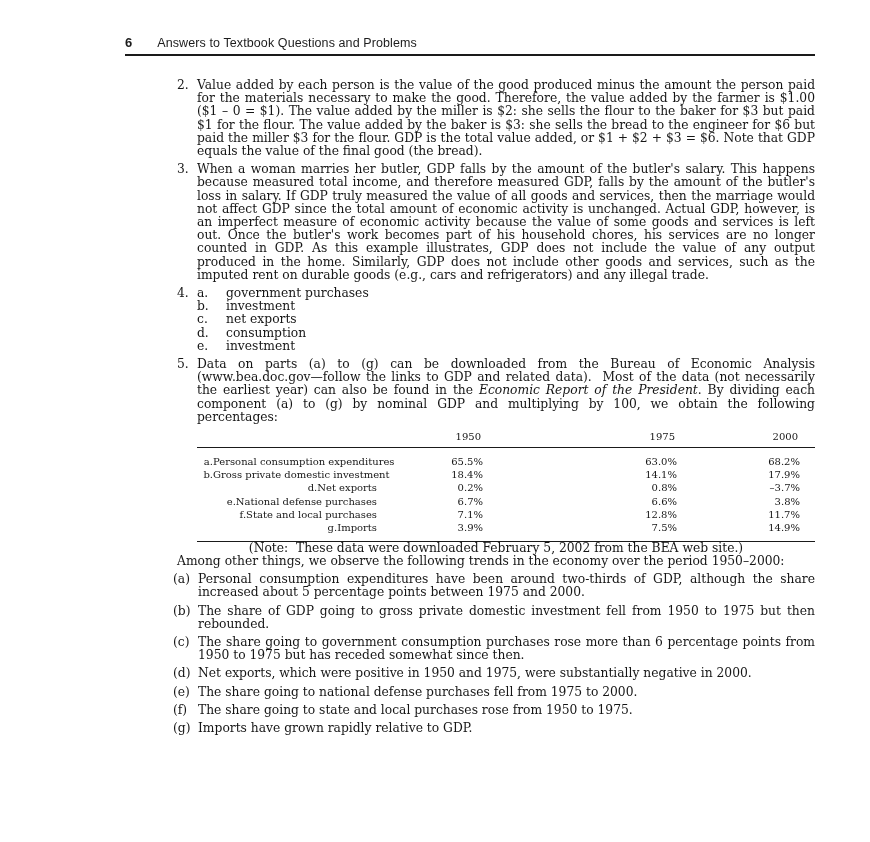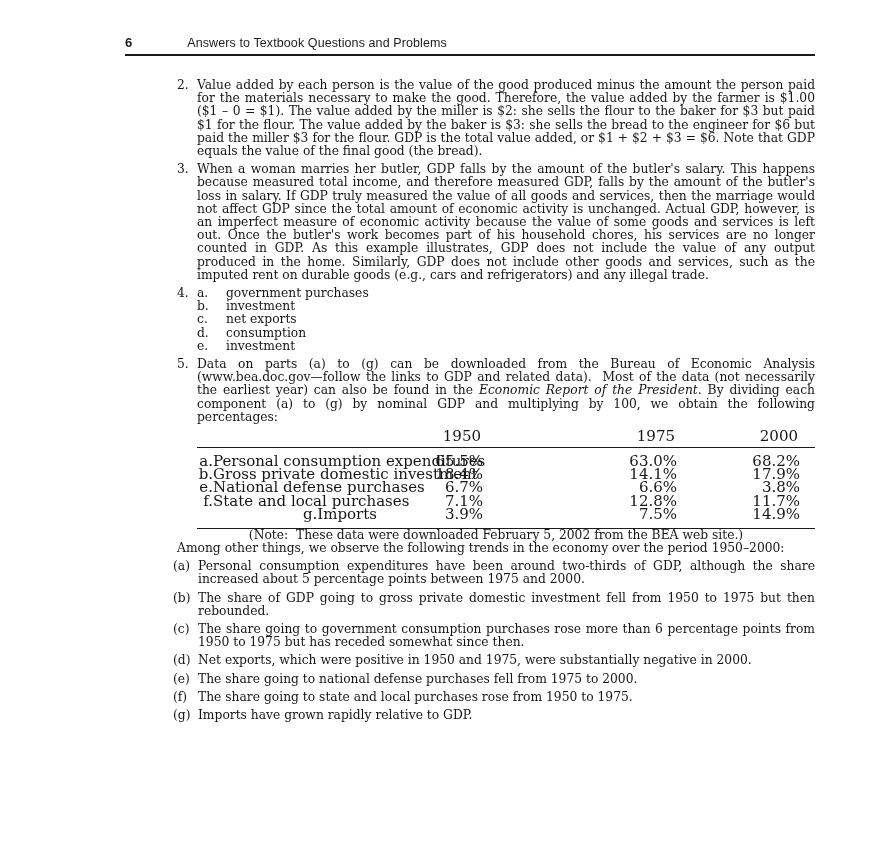--- a/index.html
+++ b/index.html
@@ -19,21 +19,21 @@
     left: 125px;
     top: 35px;
     width: 690px;
     display: flex;
     align-items: baseline;
     font-family: "Liberation Sans", sans-serif;
     font-size: 12.5px;
     color: #1c1c1c;
   }
   .pgnum { font-weight: bold; font-size: 13px; }
-  .ptitle { margin-left: 55px; letter-spacing: 0.1px; }
+  .ptitle { margin-left: 25px; letter-spacing: 0.1px; }
   .hrule {
     position: absolute;
     left: 125px;
     top: 54px;
     width: 690px;
     border-top: 2px solid #1a1a1a;
   }
 
   
   .content {
@@ -52,21 +52,21 @@
 
   .subrow { display: flex; text-align: left; }
   .sub-label { width: 29px; flex: none; }
 
   
   .gdp-table {
     border-collapse: collapse;
     table-layout: fixed;
     width: 618px;
     margin: 6px 0 0 20px;
-    font-size: 15px;
+    font-size: 10px;
     border-bottom: 1.5px solid #1a1a1a;
   }
   .gdp-table col.c-label { width: 180px; }
   .gdp-table col.c-1950  { width: 106px; }
   .gdp-table col.c-1975  { width: 194px; }
   .gdp-table col.c-2000  { width: 138px; }
   .gdp-table th {
     font-weight: normal;
     text-align: right;
     padding: 0 2px 4px 0;
@@ -169,20 +169,26 @@
           <td>63.0%</td>
           <td class="last">68.2%</td>
         </tr>
         <tr>
           <td class="lbl"><span class="row-letter">b.</span><span>Gross private domestic investment</span></td>
           <td>18.4%</td>
           <td>14.1%</td>
           <td class="last">17.9%</td>
         </tr>
         <tr>
+          <td class="lbl"><span class="row-letter">d.</span><span>Net exports</span></td>
+          <td>0.2%</td>
+          <td>0.8%</td>
+          <td class="last">–3.7%</td>
+        </tr>
+        <tr>
           <td class="lbl"><span class="row-letter">e.</span><span>National defense purchases</span></td>
           <td>6.7%</td>
           <td>6.6%</td>
           <td class="last">3.8%</td>
         </tr>
         <tr>
           <td class="lbl"><span class="row-letter">f.</span><span>State and local purchases</span></td>
           <td>7.1%</td>
           <td>12.8%</td>
           <td class="last">11.7%</td>

